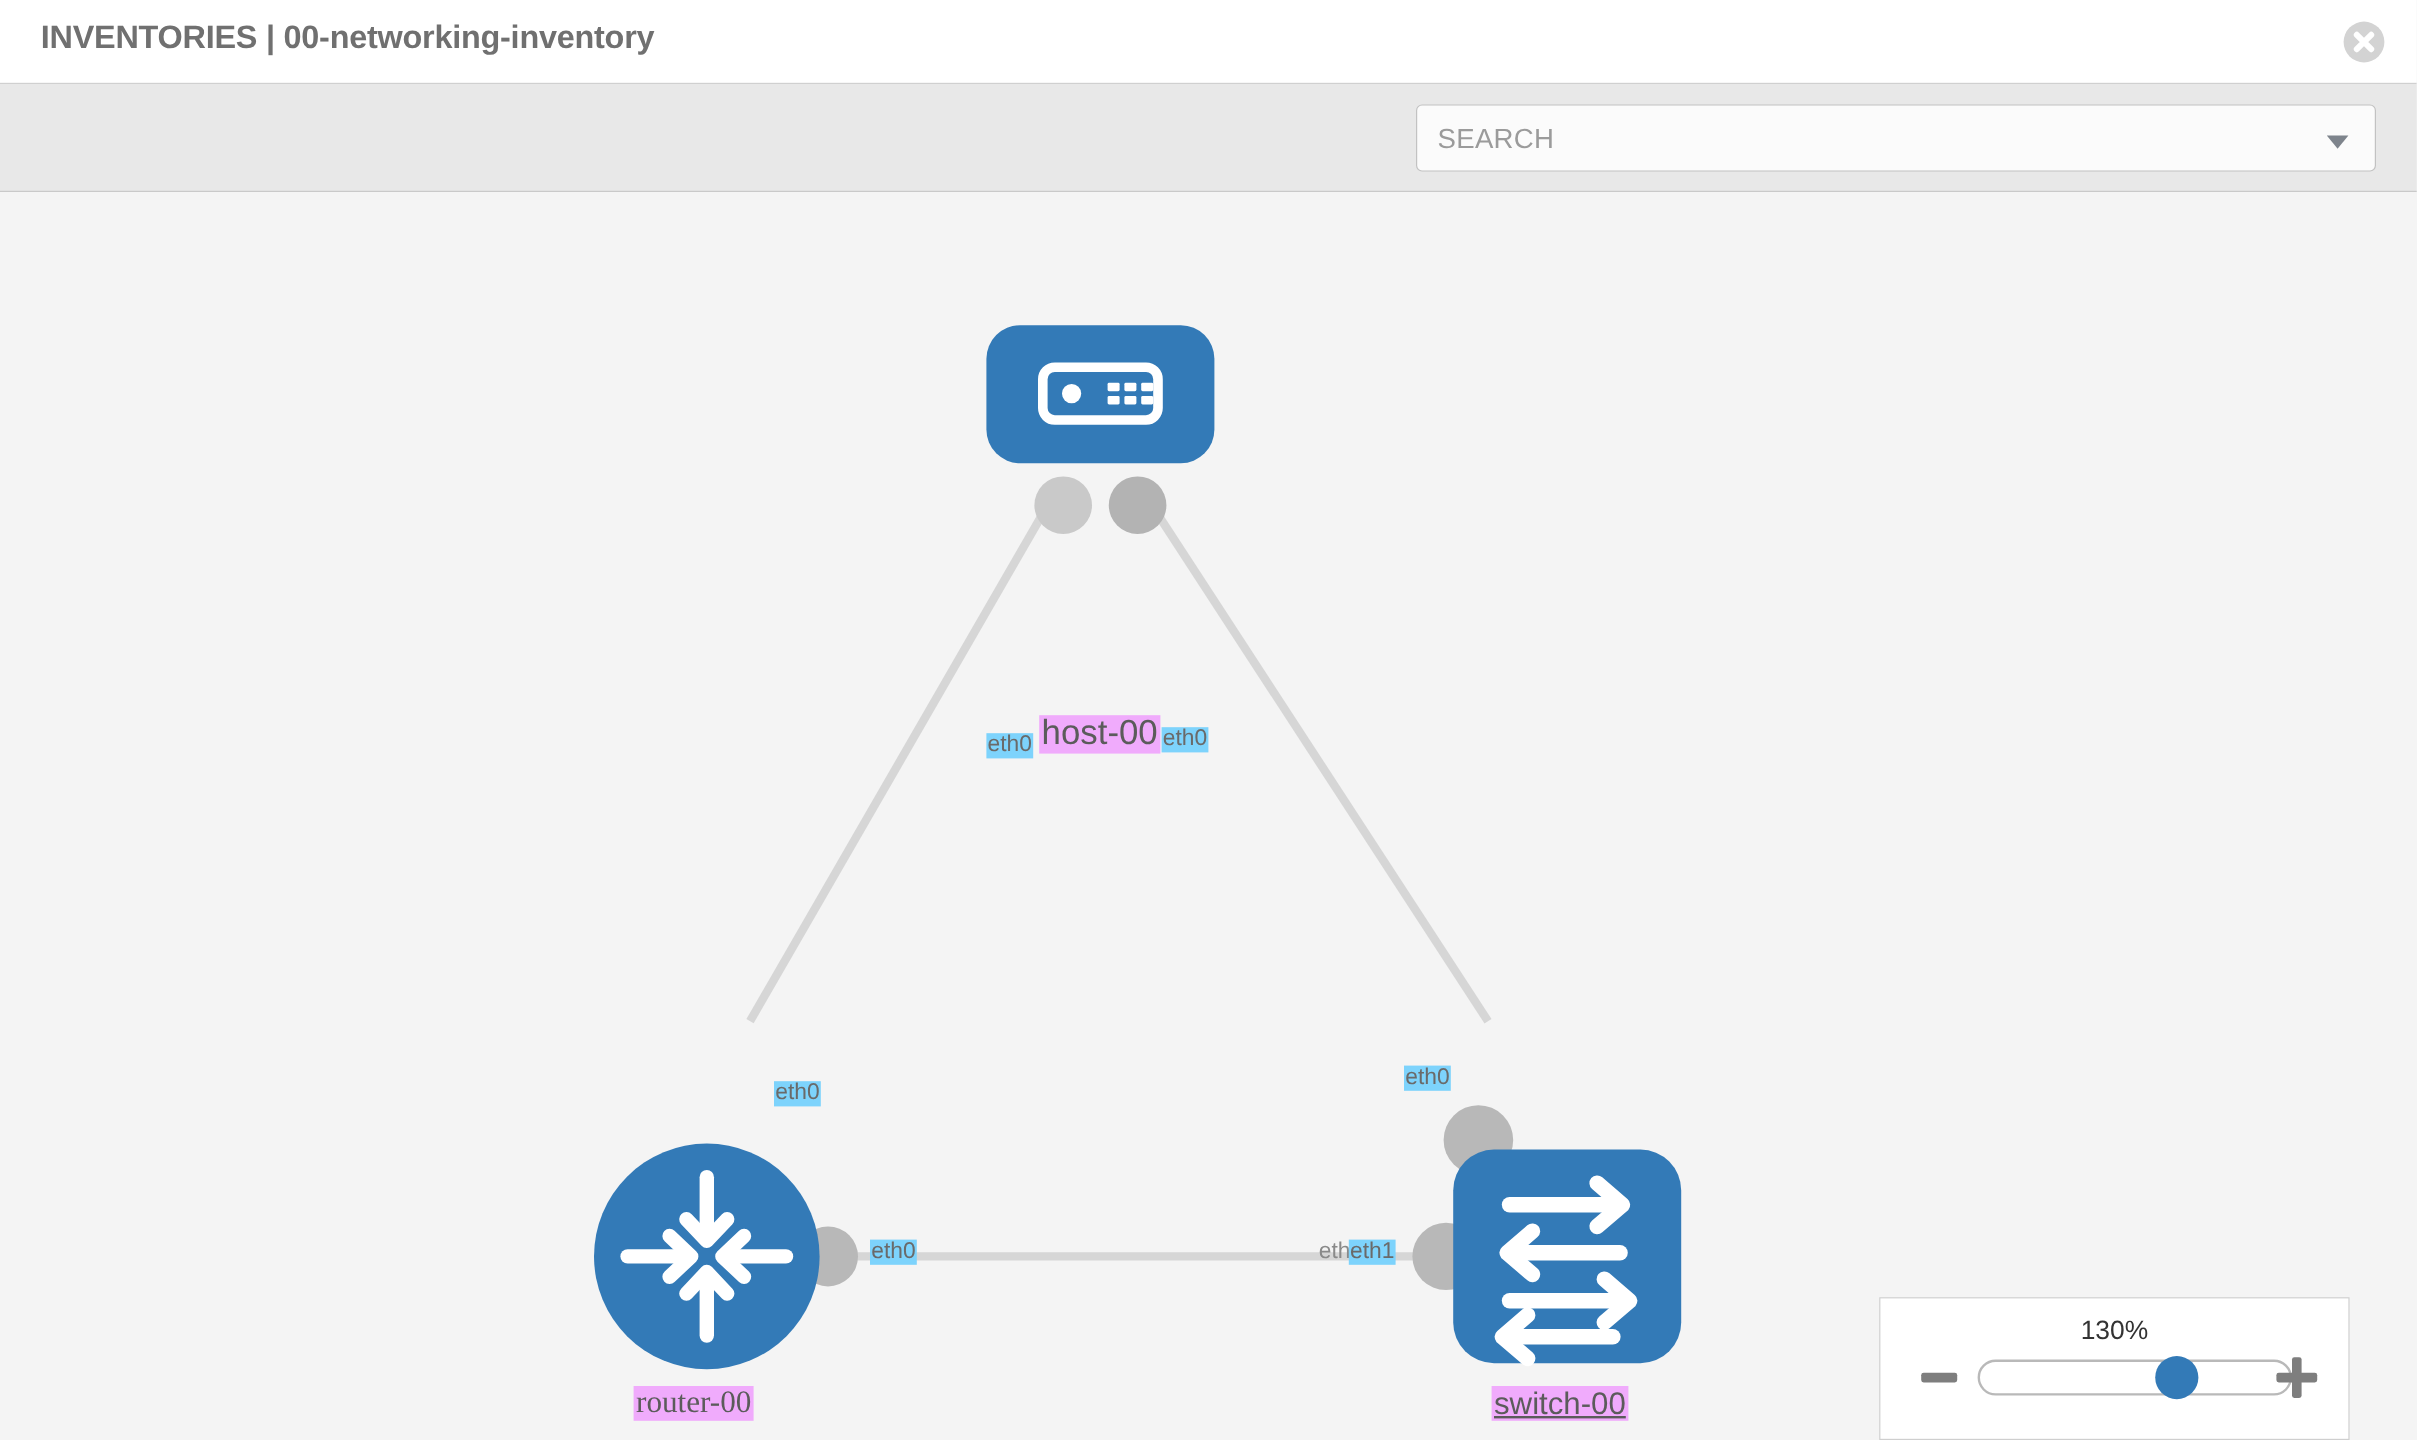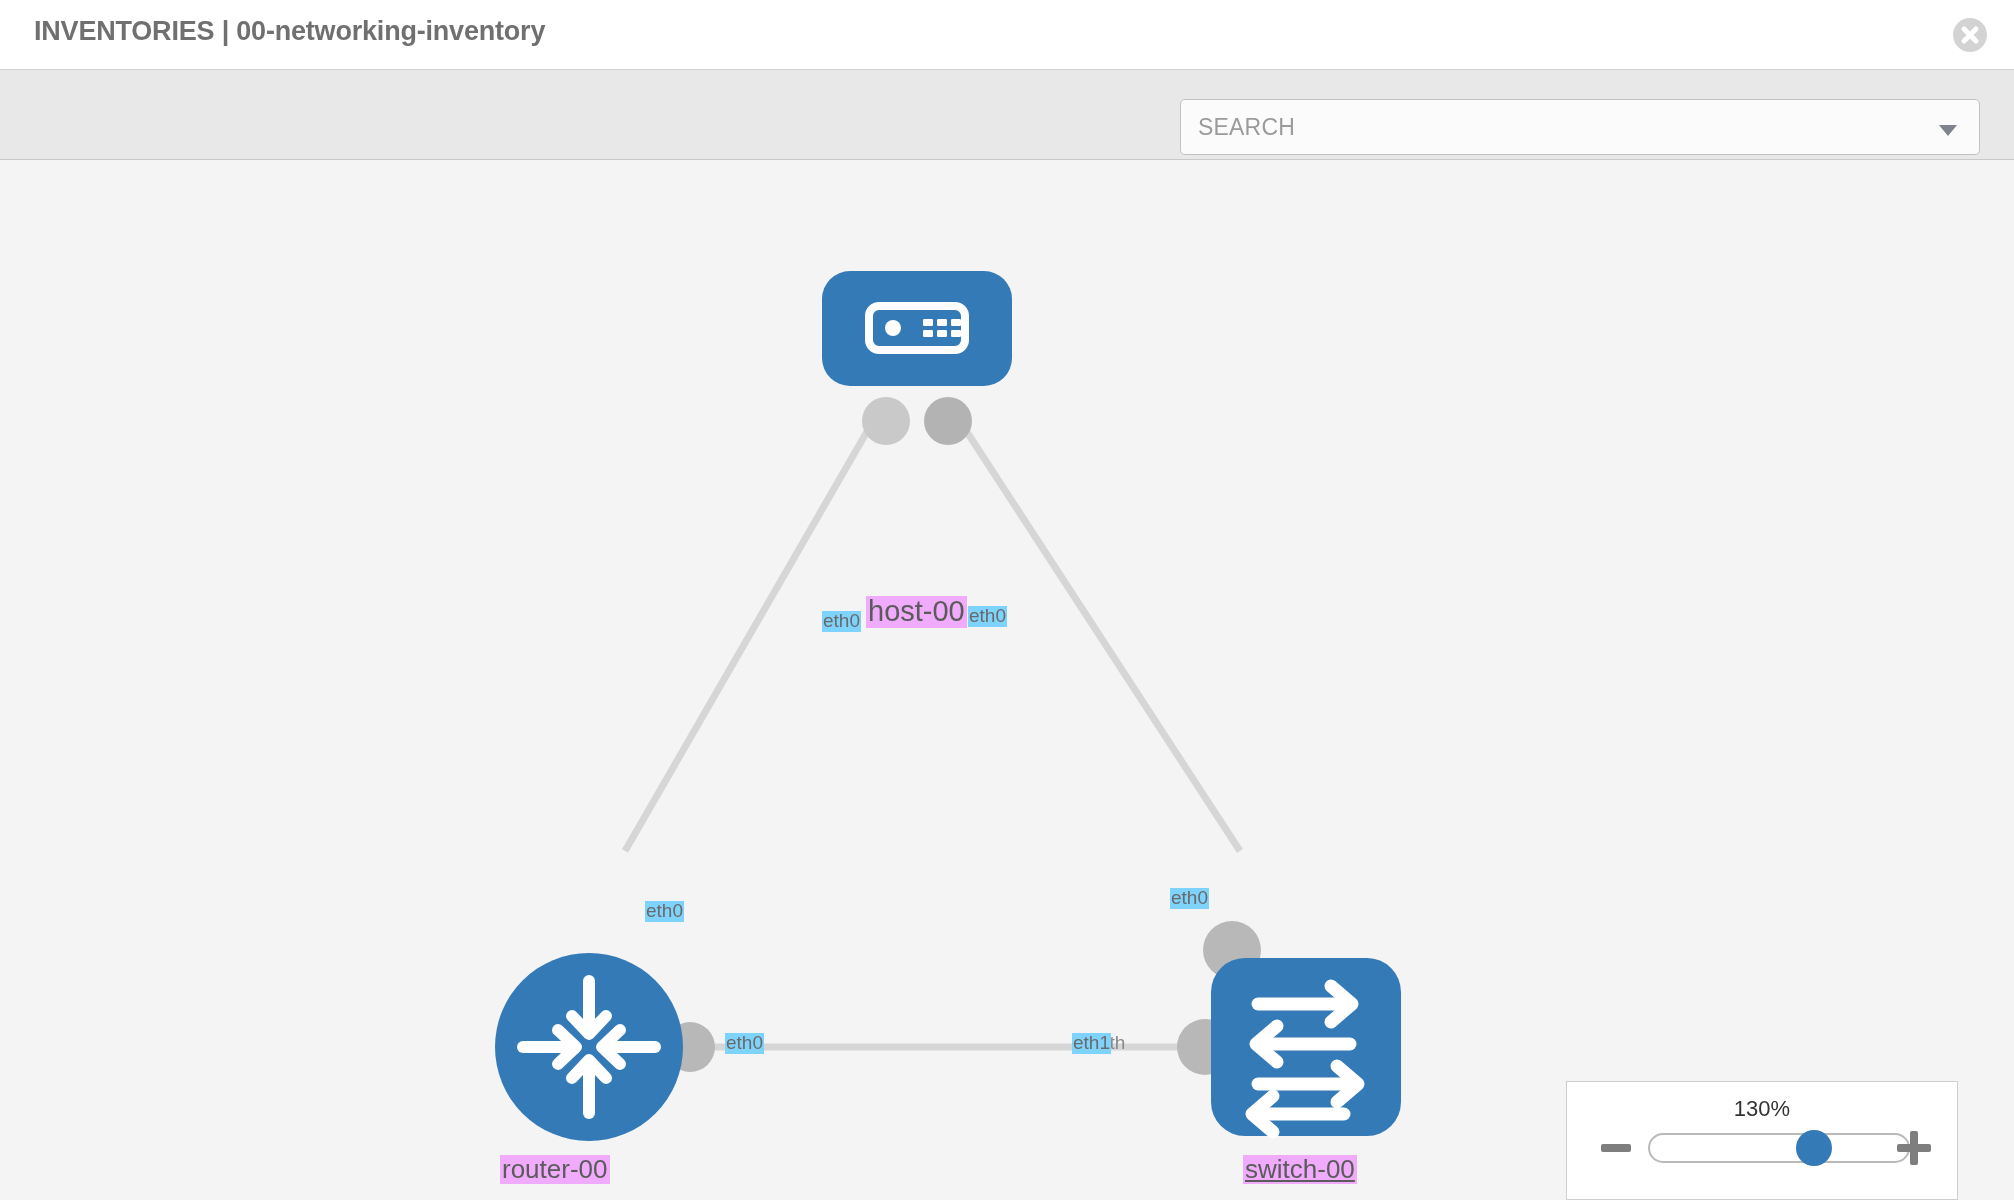--- a/index.html
+++ b/index.html
@@ -47,21 +47,21 @@
     font-size: 23px; color: #9b9b9b; letter-spacing: .2px;
   }
   .caret {
     position: absolute; right: 22px; top: 25px;
     width: 0; height: 0;
     border-left: 9px solid transparent;
     border-right: 9px solid transparent;
     border-top: 11px solid #7e848c;
   }
   #actions-select { left: 34px; top: 17px; width: 800px; }
-  #search-select  { left: 1180px; top: 17px; width: 800px; margin-top: 12px; }
+  #search-select  { left: 1180px; top: 17px; width: 800px; }
 
   .tool-icon {
     position: absolute; top: 96px; width: 46px; height: 44px;
     cursor: pointer;
   }
   #wrench-icon { left: 1043px; }
   #key-icon    { left: 1112px; }
 
   
   #canvas {
@@ -246,34 +246,34 @@
           <path d="M1337 905 L1358 923 L1337 941"></path>
 
           <path d="M1344 953 L1254 953"></path>
           <path d="M1273 935 L1252 953 L1273 971"></path>
         </g>
       </g>
     </svg>
 
     <div class="node-label" style="left:866px; top:435px; font-size:29px;">host-00</div>
 
-    <div class="node-label" style="left:500px; top:994px;">router-00</div>
+    <div class="node-label" style="left:528px; top:994px;font-family:Liberation Serif, serif;">router-00</div>
 
     <div class="node-label" style="left:1243px; top:994px;text-decoration:underline;">switch-00</div>
 
     <div class="link-label" style="left:822px; top:450px;">eth0</div>
     <div class="link-label" style="left:968px; top:445px;">eth0</div>
 
     <div class="link-label" style="left:645px; top:740px;">eth0</div>
 
     <div class="link-label" style="left:1170px; top:727px;">eth0</div>
 
     <div class="link-label" style="left:725px; top:872px;">eth0</div>
     <div class="link-label" style="left:1098px; top:872px; color:#8a8a8a; background:transparent;">eth</div>
-    <div class="link-label" style="left:1072px; top:872px;">eth1</div>
+    <div class="link-label" style="left:1124px; top:872px;">eth1</div>
 
   </div>
 
   <div id="zoom-control">
     <div id="zoom-percent">130%</div>
     <div id="zoom-minus"></div>
     <div id="zoom-track">
       <div id="zoom-thumb"></div>
     </div>
     <div id="zoom-plus"></div>

